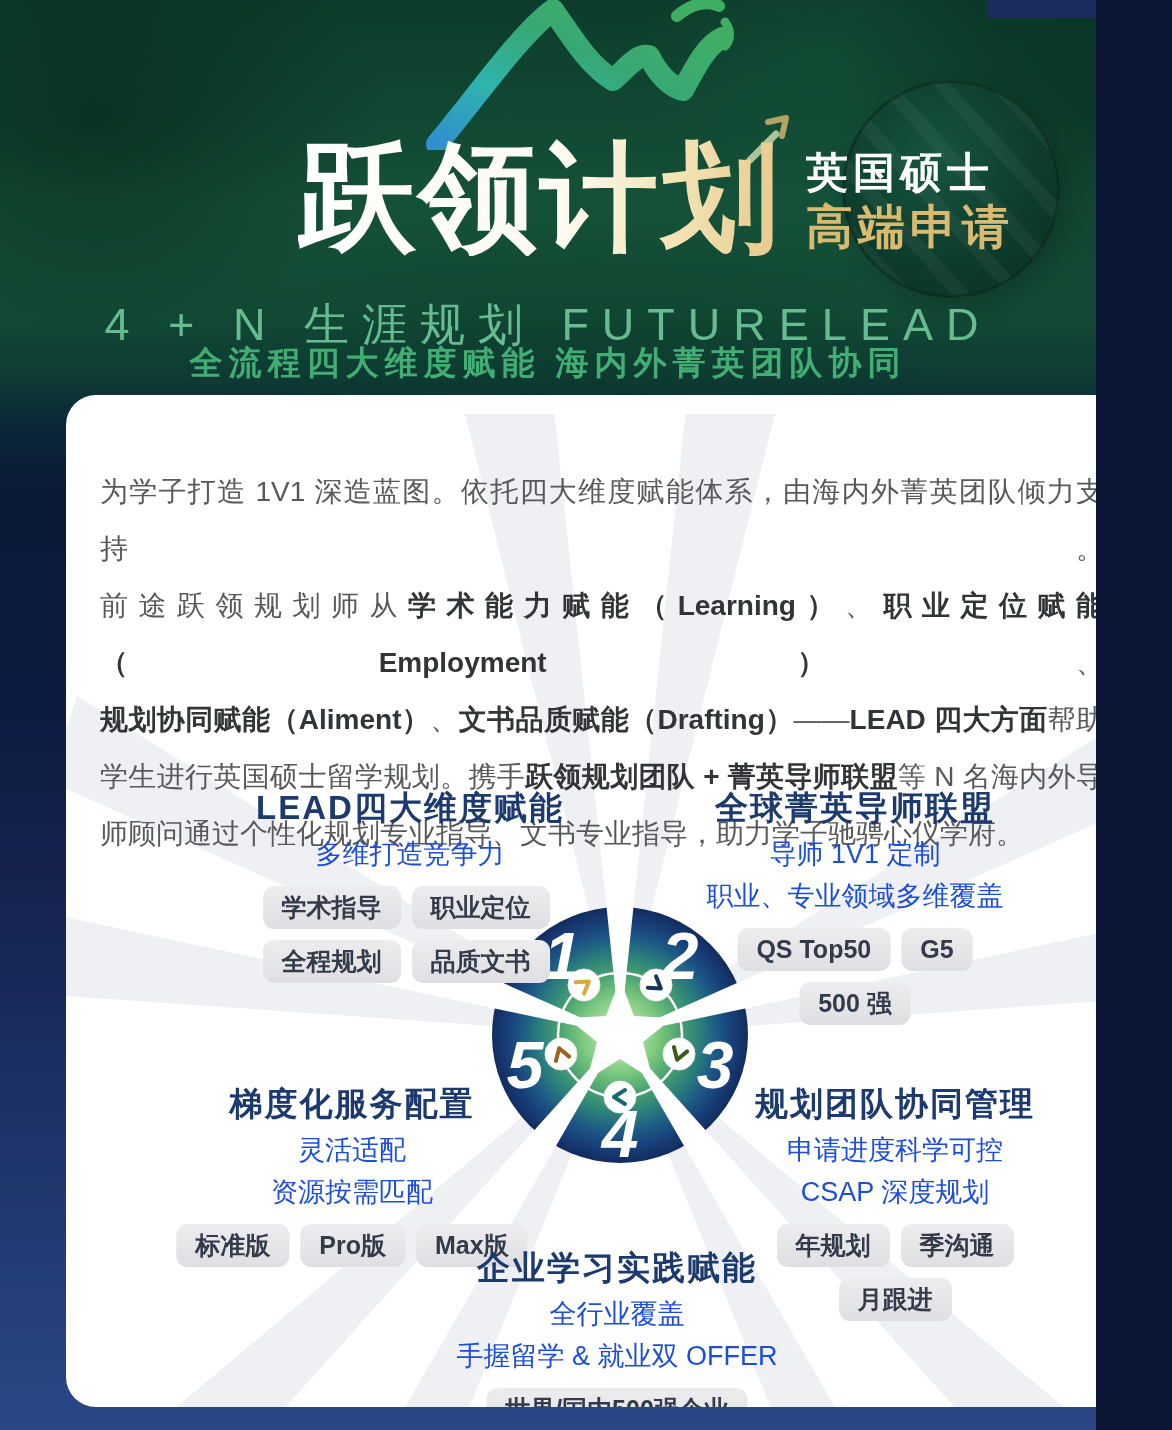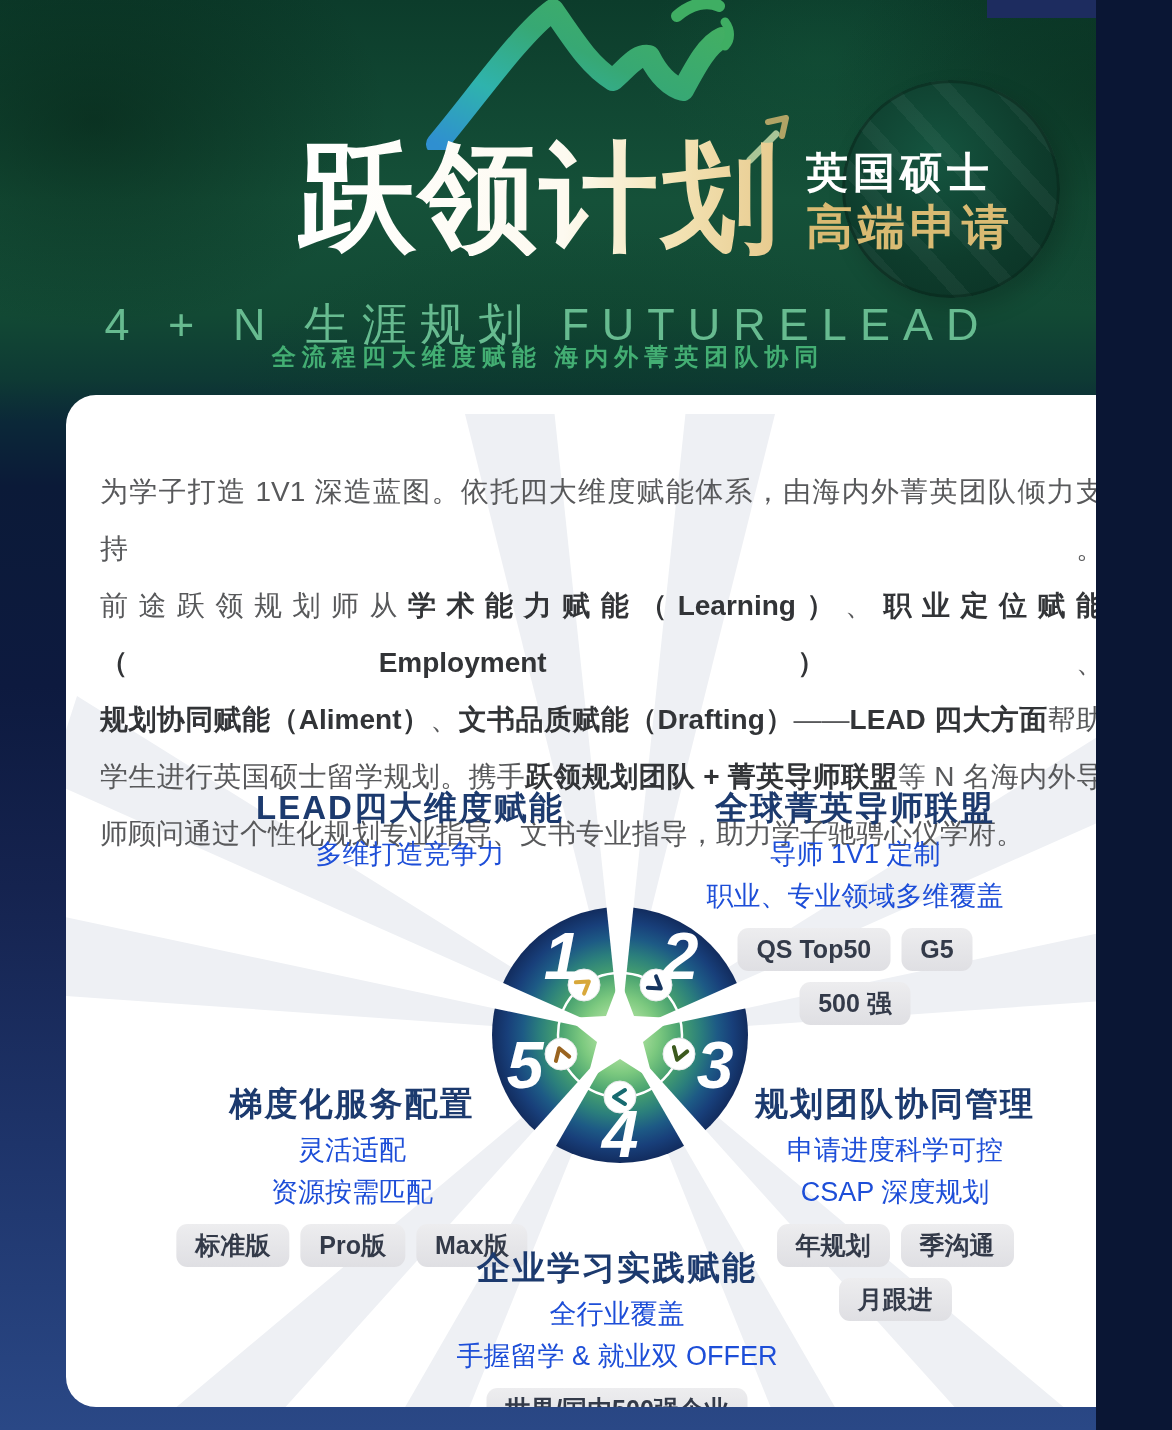--- a/index.html
+++ b/index.html
@@ -41,21 +41,21 @@
   .badge-arrow{position:absolute;left:742px;top:108px;width:70px;height:60px;opacity:.8;}
   .badge-text{position:absolute;left:806px;top:152px;line-height:1;}
   .badge-line1{font-size:42px;font-weight:700;color:#ffffff;letter-spacing:5px;white-space:nowrap;}
   .badge-line2{font-size:47px;font-weight:700;color:#d9ba72;letter-spacing:5px;margin-top:9px;white-space:nowrap;}
   .subtitle1{
     position:absolute;left:50%;top:295px;transform:translateX(-50%);
     font-size:45px;font-weight:400;color:#67bb90;letter-spacing:13px;white-space:nowrap;
   }
   .subtitle2{
     position:absolute;left:50%;top:341px;transform:translateX(-50%);
-    font-size:24px;font-weight:700;color:#43ae73;letter-spacing:6px;white-space:nowrap;
+    font-size:33px;font-weight:700;color:#43ae73;letter-spacing:6px;white-space:nowrap;
   }
   
   .card{
     position:absolute;left:66px;top:395px;width:1072px;height:1012px;
     background:#ffffff;border-radius:30px;overflow:hidden;
   }
   .card-heading{
     margin:0;padding-top:22px;text-align:center;
     font-size:41px;font-weight:700;letter-spacing:3px;
   }
@@ -204,20 +204,26 @@
       <div class="pline"><span>为学子打造 1V1 深造蓝图。依托四大维度赋能体系，由海内外菁英团队倾力支持。</span></div>
       <div class="pline"><span>前途跃领规划师从</span><b>学术能力赋能（Learning）</b><span>、</span><b>职业定位赋能（Employment）</b><span>、</span></div>
       <div class="pline"><b>规划协同赋能（Aliment）</b><span>、</span><b>文书品质赋能（Drafting）</b><span>——</span><b>LEAD 四大方面</b><span>帮助</span></div>
       <div class="pline"><span>学生进行英国硕士留学规划。携手</span><b>跃领规划团队 + 菁英导师联盟</b><span>等 N 名海内外导</span></div>
       <div class="pline last"><span>师顾问通过个性化规划专业指导、文书专业指导，助力学子驰骋心仪学府。</span></div>
     </div>
 
     <div class="sec sec1">
       <div class="sec-title">LEAD四大维度赋能</div>
       <div class="sec-line">多维打造竞争力</div>
+      <div class="tags grid2">
+        <span class="tag">学术指导</span>
+        <span class="tag">职业定位</span>
+        <span class="tag">全程规划</span>
+        <span class="tag">品质文书</span>
+      </div>
     </div>
 
     <div class="sec sec2">
       <div class="sec-title">全球菁英导师联盟</div>
       <div class="sec-line">导师 1V1 定制</div>
       <div class="sec-line">职业、专业领域多维覆盖</div>
       <div class="tags">
         <span class="tag">QS Top50</span>
         <span class="tag">G5</span>
         <span class="tag">500 强</span>

